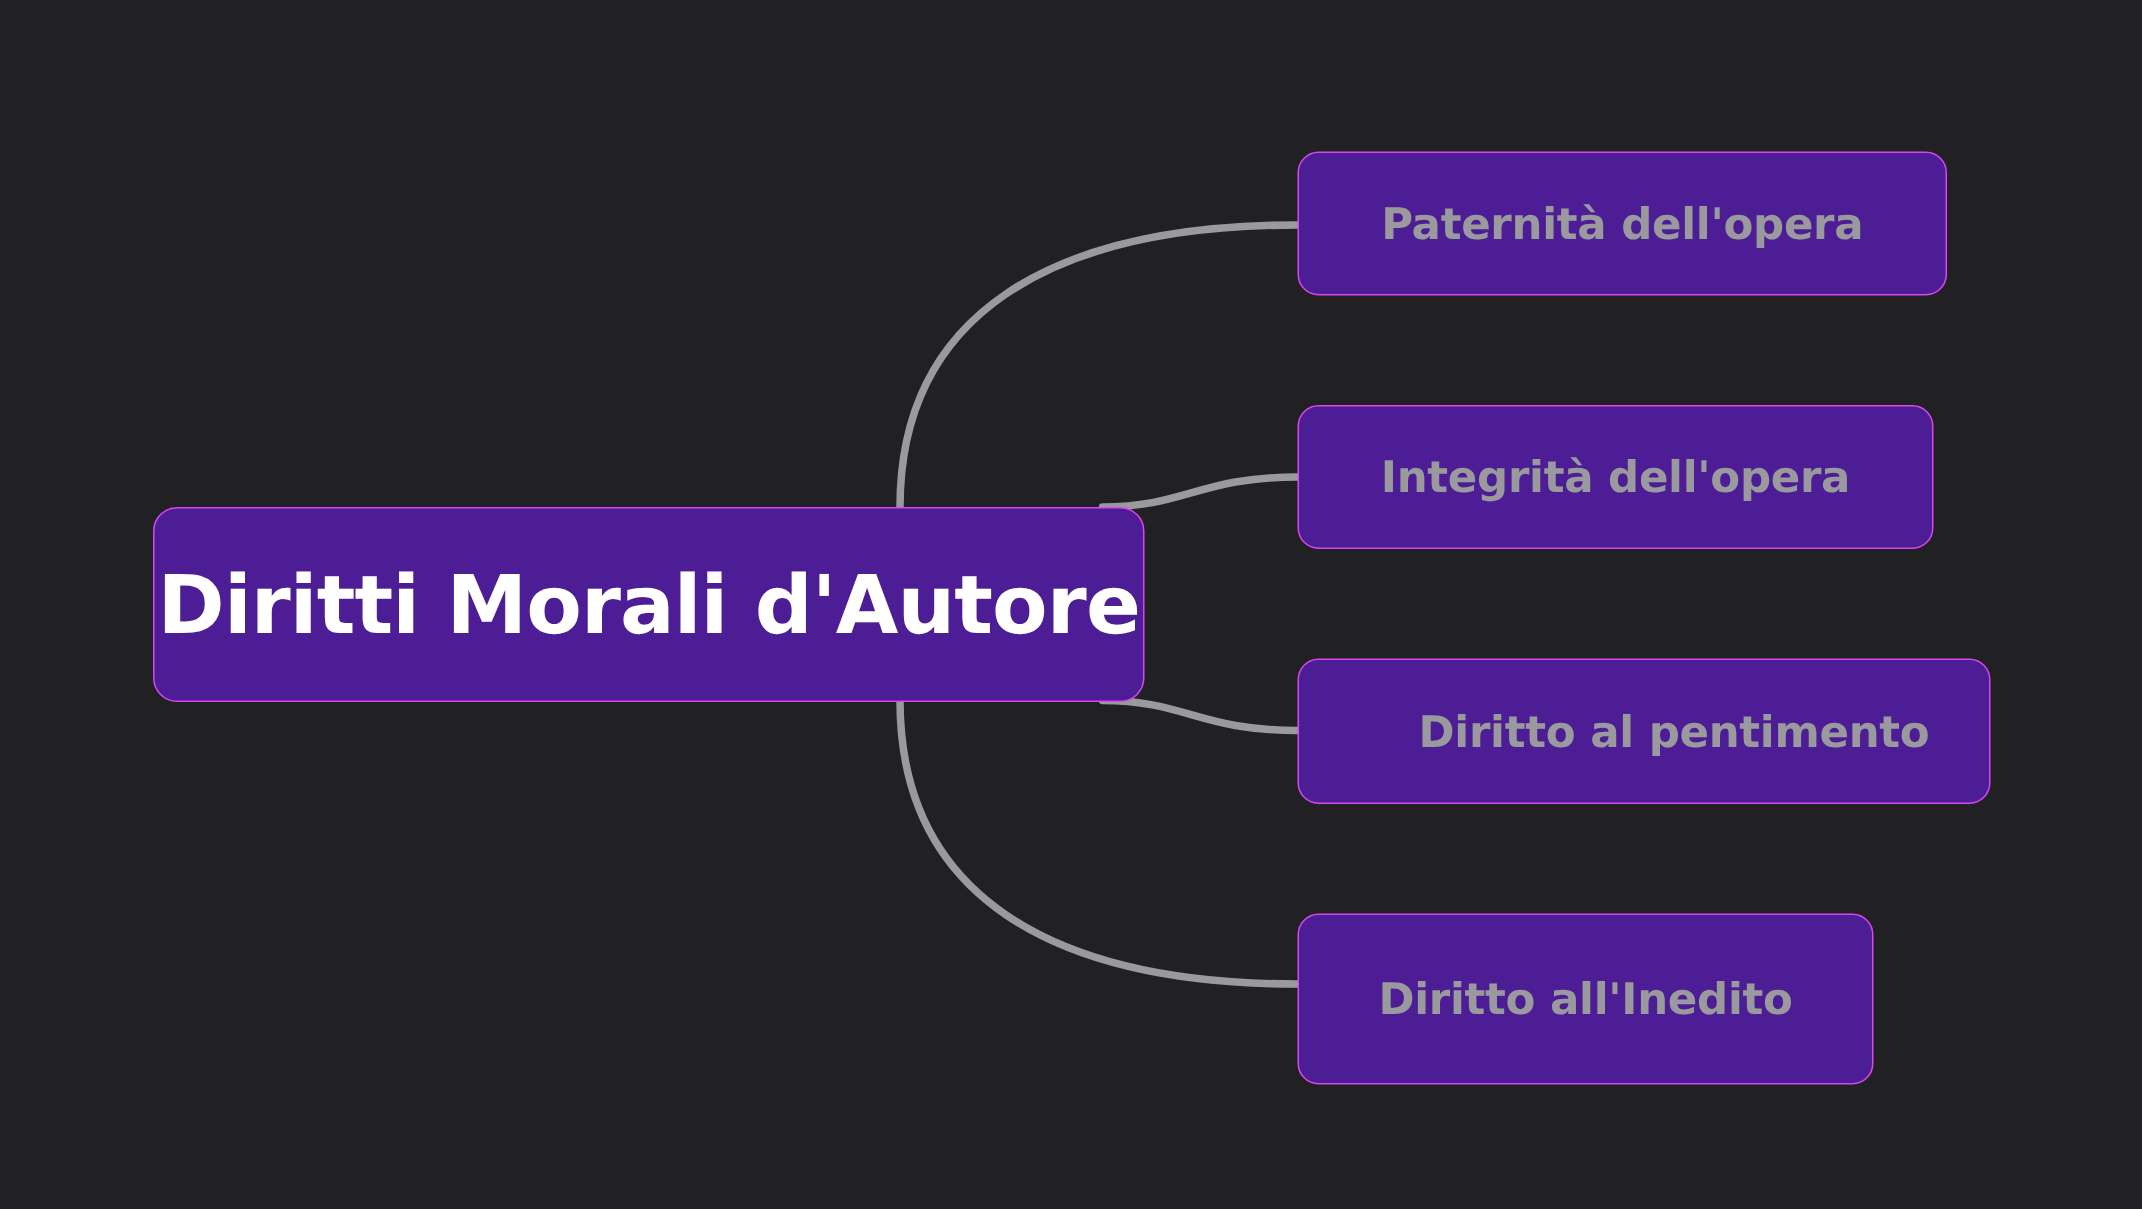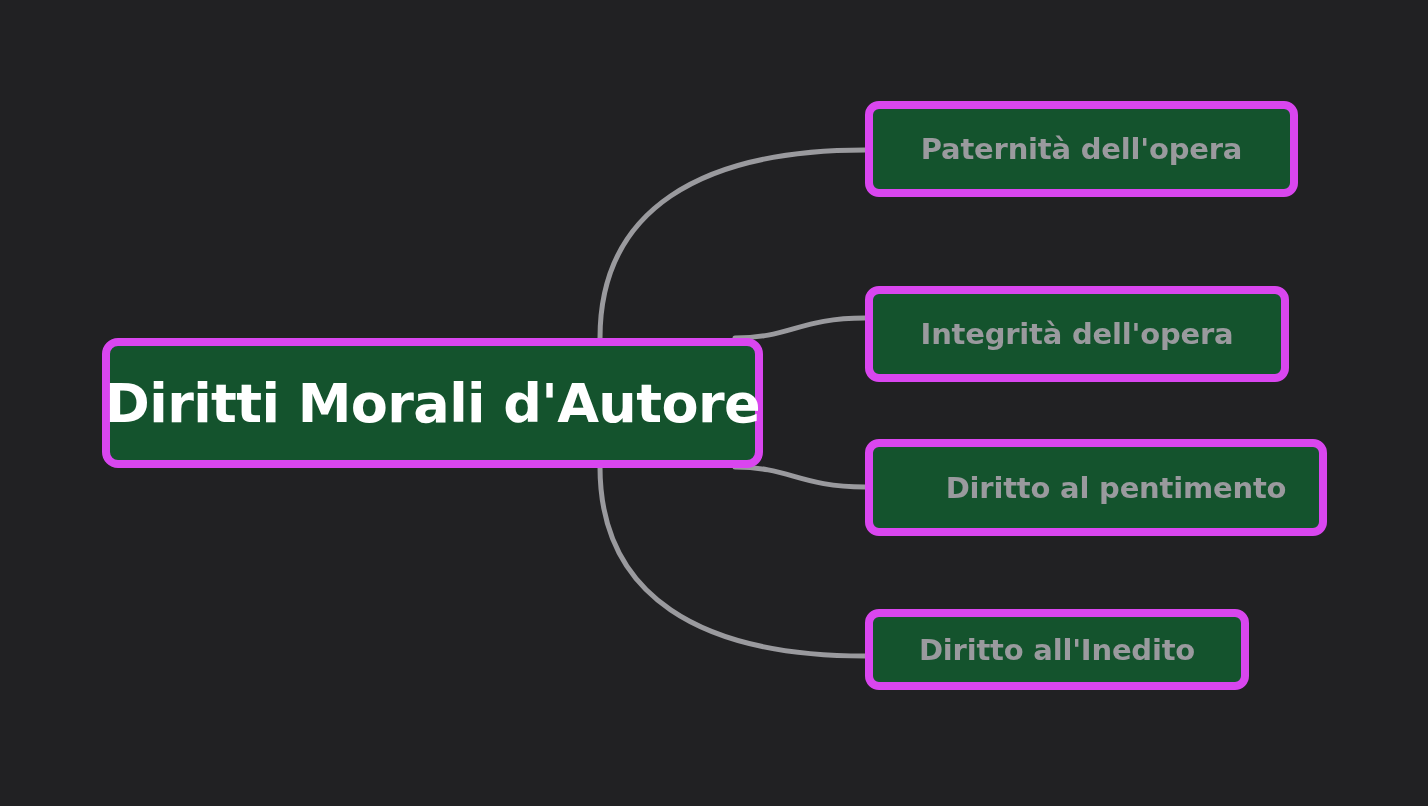--- a/index.html
+++ b/index.html
@@ -23,22 +23,22 @@
     width: 1428px;
     height: 806px;
     pointer-events: none;
   }
   .node {
     position: absolute;
     box-sizing: border-box;
     display: flex;
     align-items: center;
     justify-content: center;
-    background: #14532d;
-    border: 8px solid #d946ef;
+    background: #4c1d95;
+    border: 1px solid #d946ef;
     border-radius: 14px;
     z-index: 2;
   }
   .node-label {
     white-space: nowrap;
     letter-spacing: -0.2px;
   }
   .node.root {
     left: 102px;
     top: 338px;
@@ -51,23 +51,23 @@
     font-size: 54px;
     font-weight: 700;
     letter-spacing: -0.6px;
   }
   .node.child .node-label {
     color: #9a9a9e;
     font-size: 29px;
     font-weight: 700;
   }
   .node.child-0 { left: 865px; top: 101px;  width: 433px; height: 96px; }
-  .node.child-1 { left: 865px; top: 270px;  width: 424px; height: 96px; margin-top: 16px; }
+  .node.child-1 { left: 865px; top: 270px;  width: 424px; height: 96px; }
   .node.child-2 { left: 865px; top: 439px;  width: 462px; height: 97px; padding-left: 40px; }
-  .node.child-3 { left: 865px; top: 609px;  width: 384px; height: 81px; }
+  .node.child-3 { left: 865px; top: 609px;  width: 384px; height: 114px; }
 </style>
 </head>
 <body>
 
 <div id="canvas">
 
   <svg id="edges" viewBox="0 0 1428 806" width="1428" height="806" xmlns="http://www.w3.org/2000/svg">
     <g fill="none" stroke="#9a9a9e" stroke-width="5" stroke-linecap="round">
       <path d="M 600 338 C 600 210 700 150 865 150"></path>
       <path d="M 735 338 C 790 338 800 318 865 318"></path>

